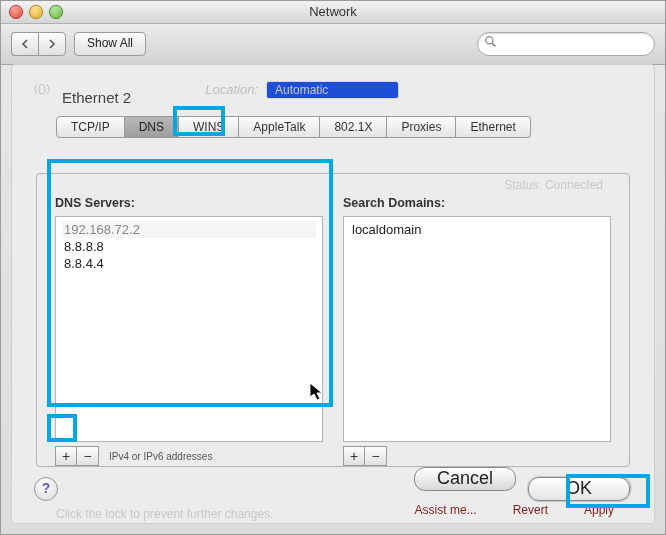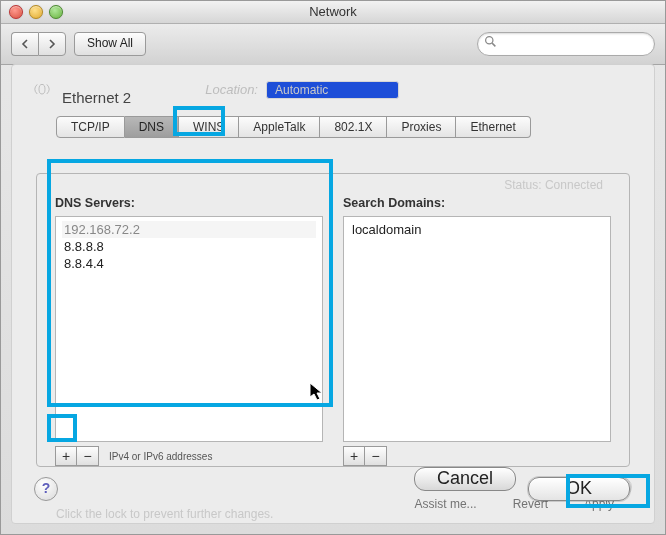--- a/index.html
+++ b/index.html
@@ -269,24 +269,24 @@
     z-index:3;
   }
   .bottomfaded {
     position:absolute;
     left: 44px; bottom: 2px;
     font-size:12px;
     color:#c8c8c8;
   }
   .bottomfadedR {
     position:absolute;
-    right: 40px; bottom: 12px;
+    right: 40px; bottom: 6px;
     display:flex; gap:36px;
     font-size:12px;
-    color:#737373;
+    color:#7f1d1d;
   }
   
   .hl {
     position:absolute;
     border:4px solid #06A7E2;
     box-sizing:border-box;
     pointer-events:none;
     z-index: 10;
   }
   

